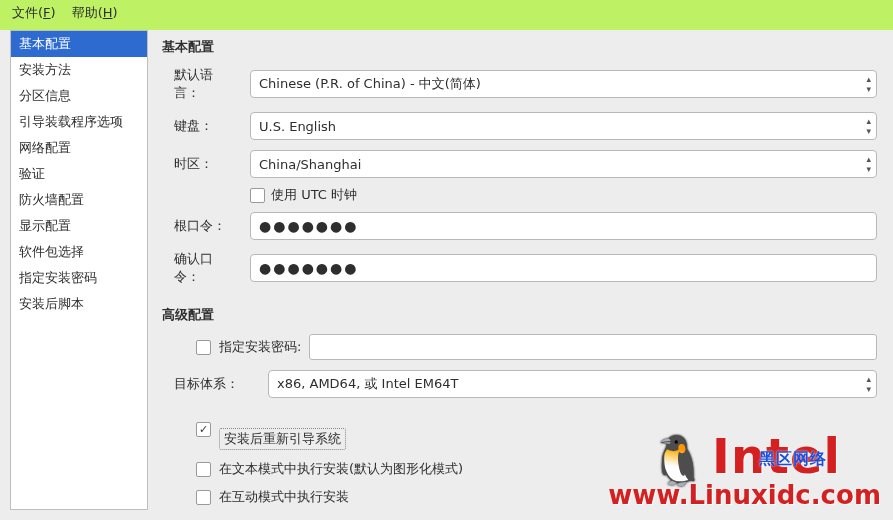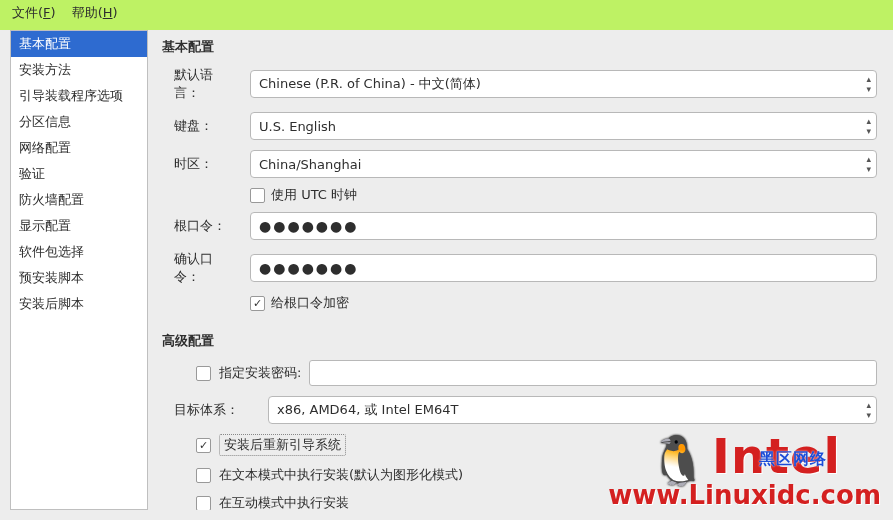--- a/index.html
+++ b/index.html
@@ -135,20 +135,21 @@
       align-items: center;
       gap: 8px;
       margin-bottom: 10px;
       padding-left: 34px;
     }
     .adv-label { min-width: 86px; }
     .framed {
       border: 1px dotted #888;
       padding: 1px 4px;
       border-radius: 2px;
+      margin-top: 20px;
     }
     .watermark {
       position: absolute;
       right: 12px;
       bottom: 10px;
       text-align: center;
       pointer-events: none;
       user-select: none;
     }
     .watermark .linux-row {
@@ -192,28 +193,28 @@
 
 <div class="menubar">
   <span>文件(<u>F</u>)</span>
   <span>帮助(<u>H</u>)</span>
 </div>
 
 <div class="layout">
   <div class="sidebar" id="sidebar">
       <div class="sidebar-item selected">基本配置</div>
       <div class="sidebar-item">安装方法</div>
+      <div class="sidebar-item">分区信息</div>
       <div class="sidebar-item">引导装载程序选项</div>
-      <div class="sidebar-item">分区信息</div>
       <div class="sidebar-item">网络配置</div>
       <div class="sidebar-item">验证</div>
       <div class="sidebar-item">防火墙配置</div>
       <div class="sidebar-item">显示配置</div>
       <div class="sidebar-item">软件包选择</div>
-      <div class="sidebar-item">预安装脚本</div>
+      <div class="sidebar-item">指定安装密码</div>
       <div class="sidebar-item">安装后脚本</div>
     </div>
 
   <div class="main">
     <div class="section-title">基本配置</div>
 
     <div class="form-row">
       <div class="form-label">默认语言：</div>
       <div class="combo-wrap">
         <div class="combo">
@@ -264,24 +265,20 @@
       </div>
     </div>
 
     <div class="form-row">
       <div class="form-label">确认口令：</div>
       <div class="combo" style="padding:0 8px;">
         <span class="pwd-dots">●●●●●●●</span>
       </div>
     </div>
 
-    <div class="indent-check">
-      <span class="checkbox checked" id="chk-encrypt"></span>
-      <span>给根口令加密</span>
-    </div>
 
     <div class="section-title adv">高级配置</div>
 
     <div class="adv-row">
       <span class="checkbox" id="chk-specpw"></span>
       <span>指定安装密码:</span>
       <input class="text-input" style="flex: 1 1 0%;" value="">
     </div>
 
     <div class="adv-row">

